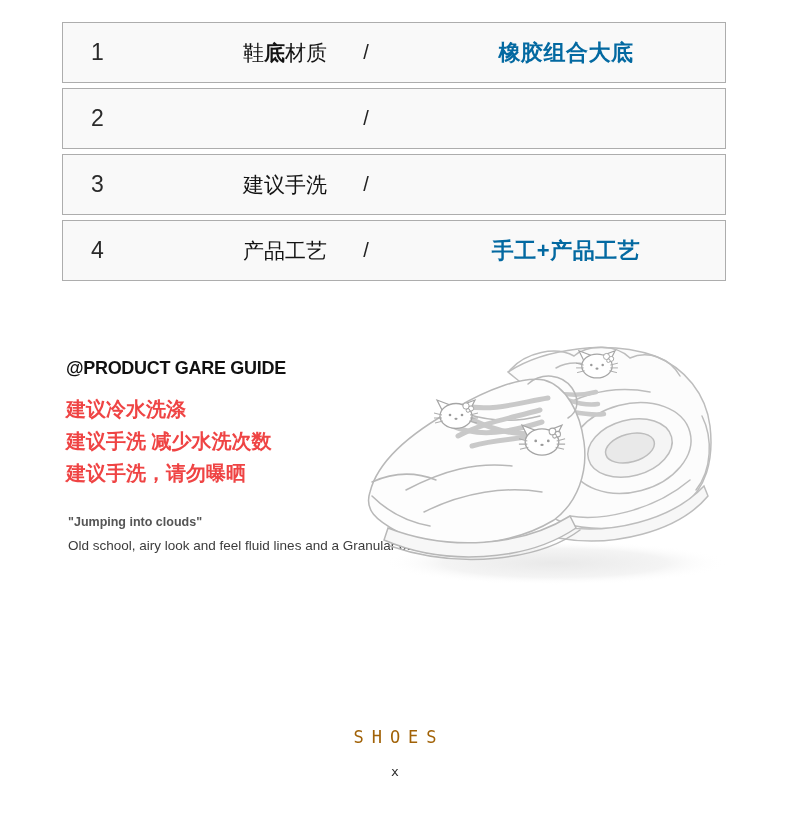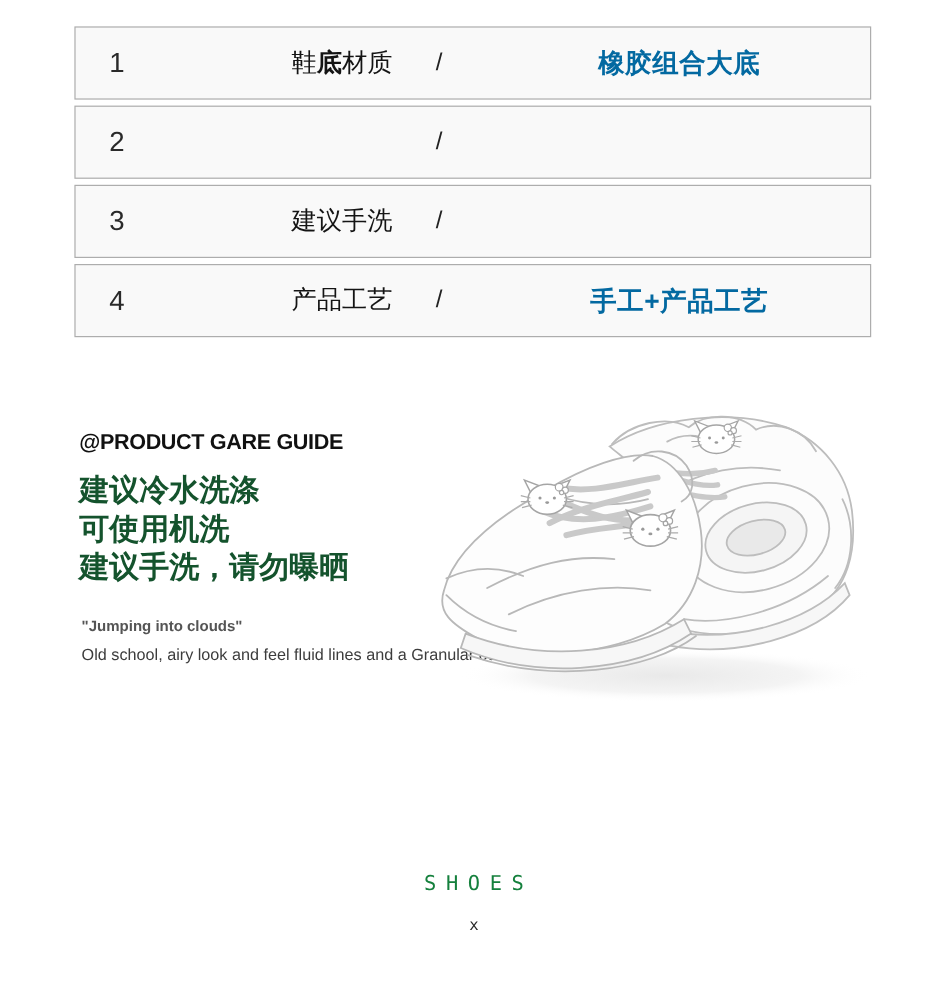--- a/index.html
+++ b/index.html
@@ -20,33 +20,33 @@
   .spec-row .cell{position:absolute;top:0;height:59px;line-height:59px;white-space:nowrap;}
   .cell-num{left:28px;width:40px;font-size:23px;color:#2a2a2a;}
   .cell-label{left:132px;width:180px;text-align:center;font-size:21px;color:#141414;}
   .cell-label b{font-weight:700;}
   .cell-slash{left:293px;width:20px;text-align:center;font-size:20px;color:#222;}
   .cell-value{left:340px;width:326px;text-align:center;font-size:22px;font-weight:700;color:#0369a1;letter-spacing:.5px;}
 
   
   .care{position:absolute;left:66px;top:358px;}
   .care-title{font-size:18px;font-weight:700;letter-spacing:-.3px;color:#111;margin:0 0 14px 0;}
-  .care-line{font-size:25px;font-weight:700;color:#14532d;line-height:32px;white-space:nowrap;}
+  .care-line{font-size:20px;font-weight:700;color:#ef4444;line-height:32px;white-space:nowrap;}
 
   .quote{position:absolute;left:68px;top:515px;font-size:12.5px;font-weight:700;color:#555;}
   .descr{position:absolute;left:68px;top:538px;font-size:13.5px;font-weight:400;color:#3c3c3c;white-space:nowrap;}
 
   
   .sketch{position:absolute;left:360px;top:320px;width:398px;height:282px;}
 
   
   .brand{
     position:absolute;left:0;top:727px;width:790px;text-align:center;
     font-family:"DejaVu Sans Mono", monospace;
-    font-size:17px;letter-spacing:8px;text-indent:8px;color:#15803d;
+    font-size:17px;letter-spacing:8px;text-indent:8px;color:#a16207;
   }
   .brand-x{
     position:absolute;left:0;top:764px;width:790px;text-align:center;
     font-family:"DejaVu Sans Mono", monospace;
     font-size:13px;color:#2a2a2a;
   }
 </style>
 </head>
 <body>
 
@@ -77,21 +77,21 @@
       <div class="cell cell-label"><span>产品工艺</span><b></b><span></span></div>
       <div class="cell cell-slash">/</div>
       <div class="cell cell-value">手工+产品工艺</div>
     </div>
 
   </div>
 
   <div class="care">
     <div class="care-title">@PRODUCT GARE GUIDE</div>
     <div class="care-line">建议冷水洗涤</div>
-    <div class="care-line">可使用机洗</div>
+    <div class="care-line">建议手洗 减少水洗次数</div>
     <div class="care-line">建议手洗，请勿曝晒</div>
   </div>
 
   <div class="quote">"Jumping into clouds"</div>
   <div class="descr">Old school, airy look and feel fluid lines and a Granular outsole...</div>
 
   <svg class="sketch" viewBox="0 0 398 282" aria-hidden="true">
     <defs>
       <radialGradient id="shadowGrad" cx="50%" cy="50%" r="50%">
         <stop offset="0%" stop-color="#e9e9e9"></stop>

